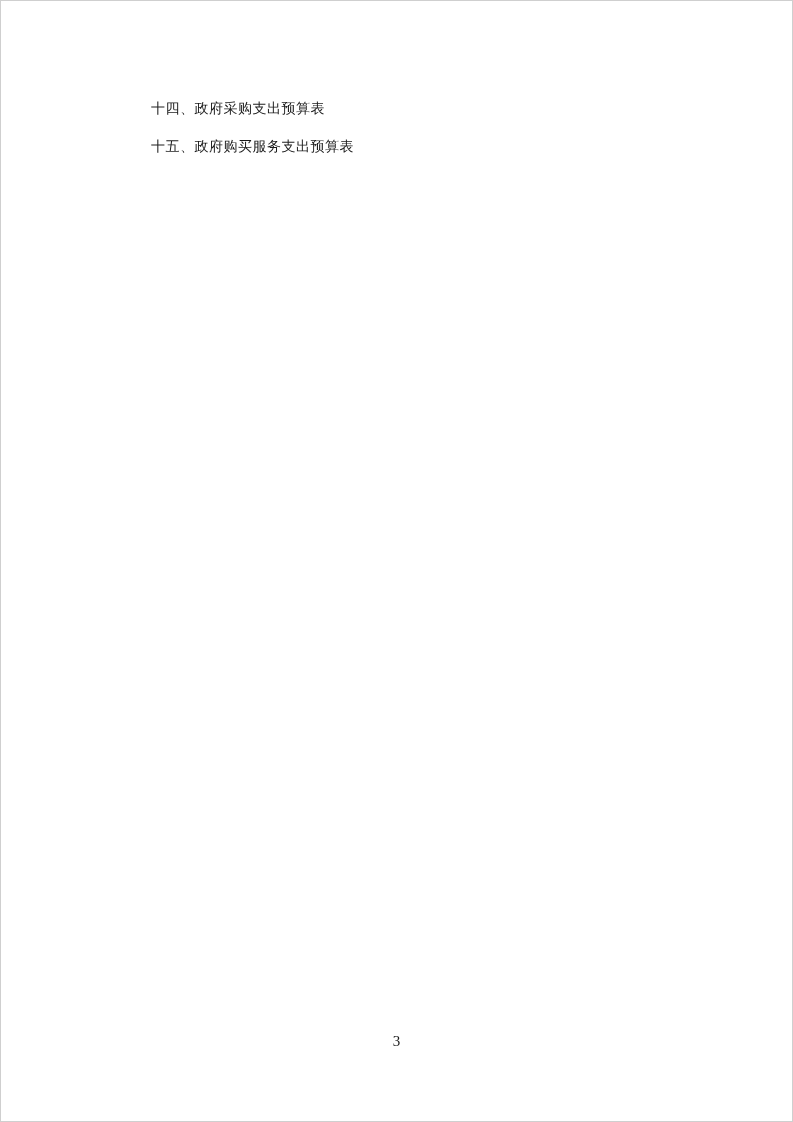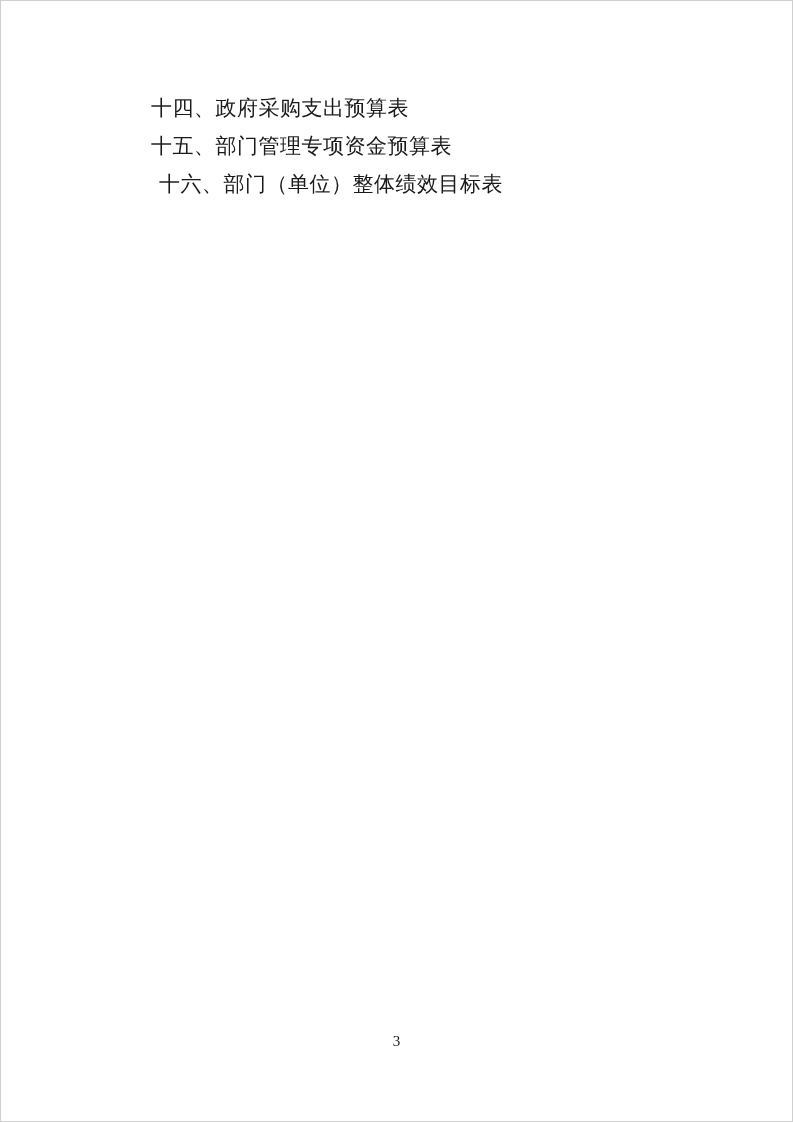--- a/index.html
+++ b/index.html
@@ -20,21 +20,21 @@
     box-sizing: border-box;
     border: 1px solid #cfcfcf;
   }
   .content {
     position: absolute;
     left: 150px;
     top: 88px;
     width: 500px;
   }
   .toc-line {
-    font-size: 21px;
+    font-size: 14px;
     line-height: 38px;
     color: #1a1a1a;
     letter-spacing: 0.5px;
     white-space: nowrap;
     font-family: "DejaVu Serif", "Liberation Serif", serif;
   }
   .toc-line.indent {
     padding-left: 8px;
   }
   .page-number {
@@ -48,19 +48,18 @@
     font-family: "Liberation Serif", "DejaVu Serif", serif;
   }
 </style>
 </head>
 <body>
 
 <div class="page">
 
   <div class="content">
     <div class="toc-line">十四、政府采购支出预算表</div>
-    <div class="toc-line">十五、部门管理专项资金预算表</div>
-    <div class="toc-line indent">十六、部门（单位）整体绩效目标表</div>
+    <div class="toc-line">十五、政府购买服务支出预算表</div>
   </div>
 
   <div class="page-number">3</div>
 
 </div>
 
 </body></html>

